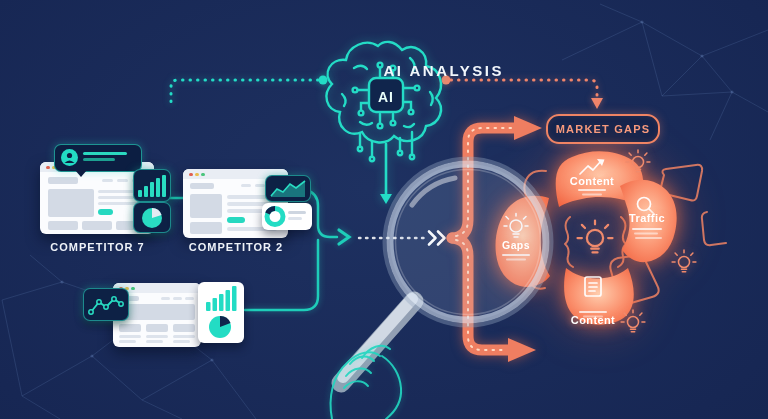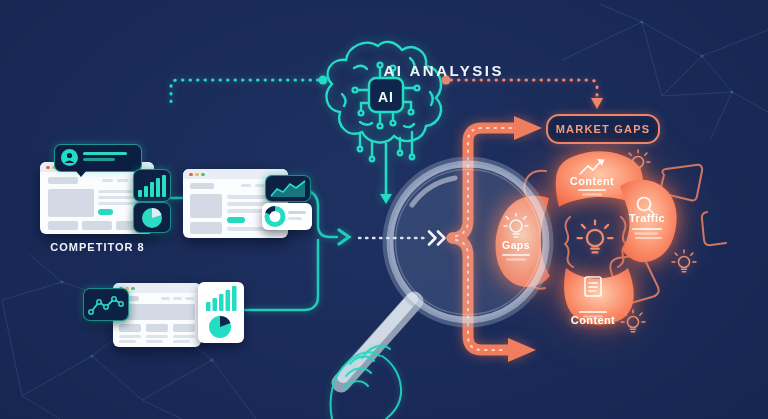--- a/index.html
+++ b/index.html
@@ -266,21 +266,21 @@
           <rect x="25" y="1" width="4" height="22" rx="1"></rect>
         </g>
       </svg>
   </div>
   <div class="icon-card" style="left:133px;top:202px;width:36px;height:29px;">
     <svg width="24" height="24" viewBox="0 0 24 24">
         <circle cx="12" cy="12" r="10" fill="#29dcc2"></circle>
         <path d="M 12,12 L 12,2 A 10,10 0 0 1 21.5,9 Z" fill="#e4eaf2"></path>
       </svg>
   </div>
-  <div class="abs win-label" style="left:40px;top:241px;width:115px;">COMPETITOR 8</div>
+  <div class="abs win-label" style="left:40px;top:241px;width:115px;">COMPETITOR 7</div>
 
   <div class="window" style="left:183px;top:169px;width:105px;height:69px;">
     <div class="win-bar">
       <span class="dot d1" style="left:6px;"></span>
         <span class="dot d2" style="left:12px;"></span>
         <span class="dot d3" style="left:18px;"></span>
     </div>
     <div class="blk" style="left:7px;top:14px;width:24px;height:6px;"></div>
     <div class="ln" style="left:58px;top:15px;width:10px;"></div>
     <div class="ln" style="left:72px;top:15px;width:10px;"></div>
@@ -300,20 +300,21 @@
       </svg>
   </div>
   <div class="white-card" style="left:262px;top:203px;width:50px;height:27px;">
     <svg width="50" height="27" viewBox="0 0 50 27">
       <circle cx="13" cy="13.5" r="8" fill="none" stroke="#23dcc4" stroke-width="5"></circle>
       <path d="M 13,5.5 A 8,8 0 0 0 5.6,10.5" fill="none" stroke="#10254c" stroke-width="5"></path>
       <rect x="26" y="8" width="18" height="3" rx="1.5" fill="#cdd5e0"></rect>
       <rect x="26" y="14" width="14" height="3" rx="1.5" fill="#dde3ec"></rect>
     </svg>
   </div>
+  <div class="abs win-label" style="left:178px;top:241px;width:116px;">COMPETITOR 2</div>
 
   <div class="window" style="left:113px;top:283px;width:88px;height:64px;">
     <div class="win-bar">
       <span class="dot d1" style="left:6px;"></span>
         <span class="dot d2" style="left:12px;"></span>
         <span class="dot d3" style="left:18px;"></span>
     </div>
     <div class="blk" style="left:6px;top:13px;width:20px;height:5px;"></div>
     <div class="ln" style="left:48px;top:14px;width:9px;"></div>
     <div class="ln" style="left:60px;top:14px;width:9px;"></div>

